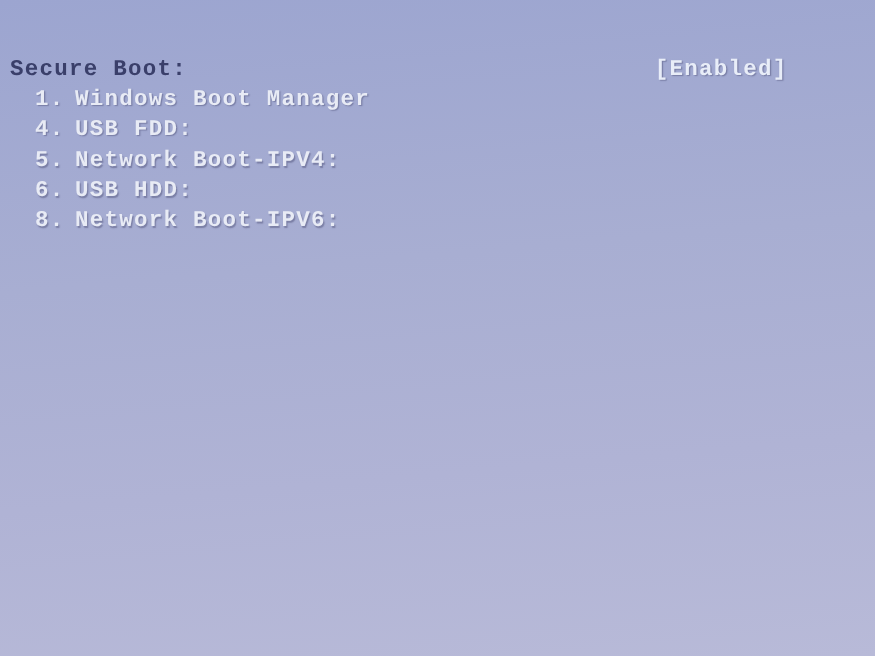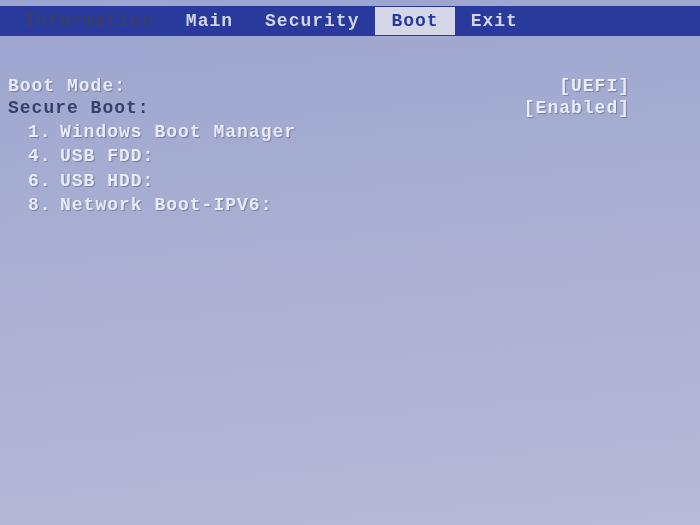--- a/index.html
+++ b/index.html
@@ -82,49 +82,41 @@
     .boot-num {
       display: inline-block;
       width: 32px;
     }
   </style>
 </head>
 <body>
 
 <div class="screen">
 
-  <div class="menubar">
-    <div class="menutab">Information</div>
-    <div class="menutab lit">Main</div>
-    <div class="menutab lit">Security</div>
-    <div class="menutab active">Boot</div>
-    <div class="menutab lit">Exit</div>
-  </div>
 
   <div class="content">
 
-    <div class="setting-row">
-      <span class="setting-label">Boot Mode:</span>
-      <span class="setting-value">[UEFI]</span>
-    </div>
 
     <div class="setting-row dim">
       <span class="setting-label">Secure Boot:</span>
       <span class="setting-value">[Enabled]</span>
     </div>
 
 
     <div class="boot-list">
       <div class="boot-item">
         <span class="boot-num">1.</span><span>Windows Boot Manager</span>
       </div>
       <div class="boot-item">
         <span class="boot-num">4.</span><span>USB FDD:</span>
       </div>
       <div class="boot-item">
+        <span class="boot-num">5.</span><span>Network Boot-IPV4:</span>
+      </div>
+      <div class="boot-item">
         <span class="boot-num">6.</span><span>USB HDD:</span>
       </div>
       <div class="boot-item">
         <span class="boot-num">8.</span><span>Network Boot-IPV6:</span>
       </div>
     </div>
 
   </div>
 </div>
 

